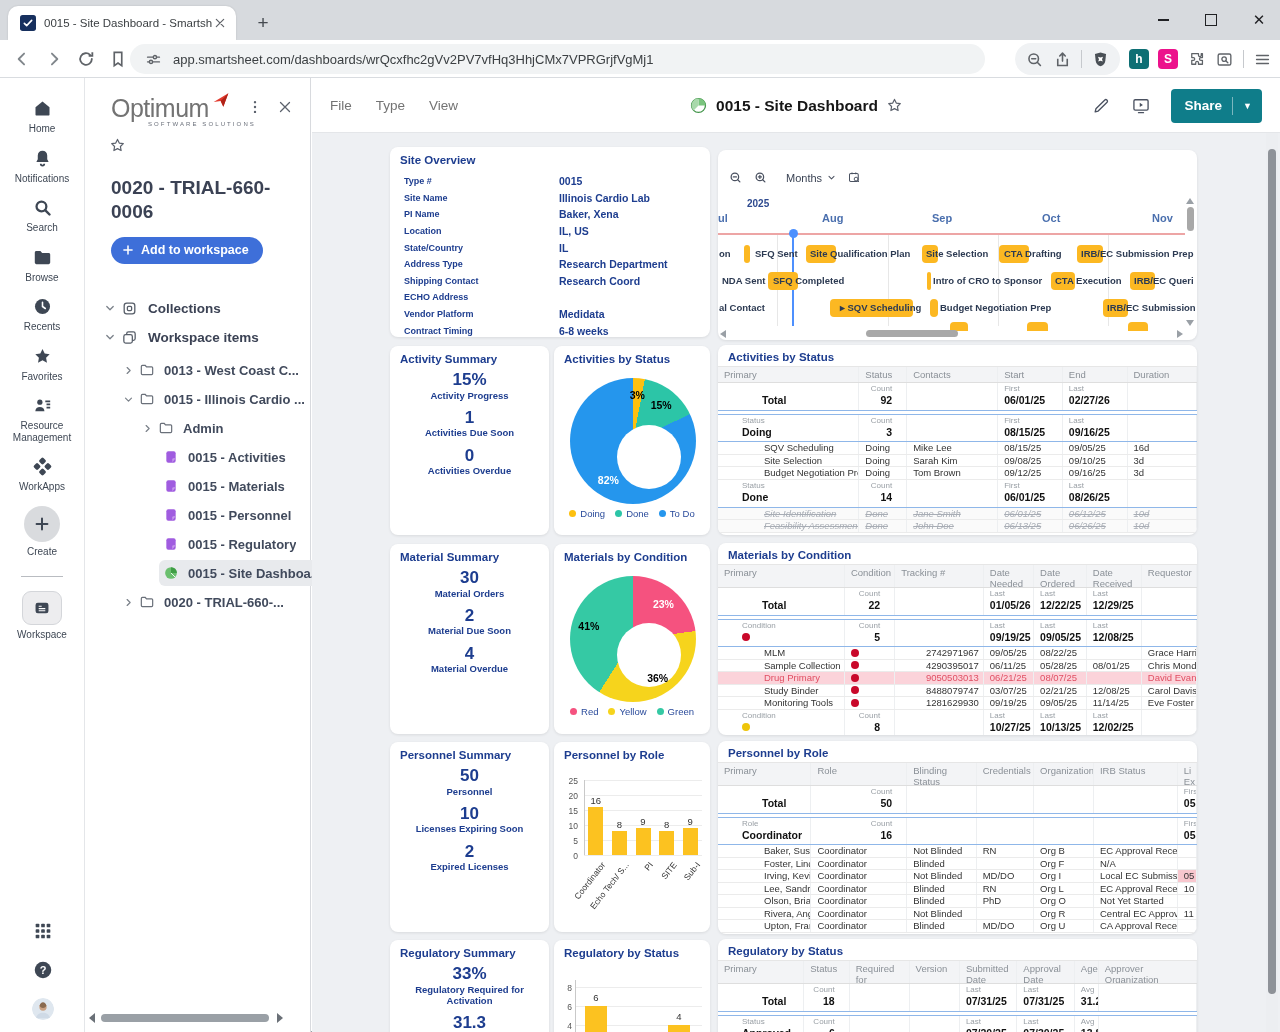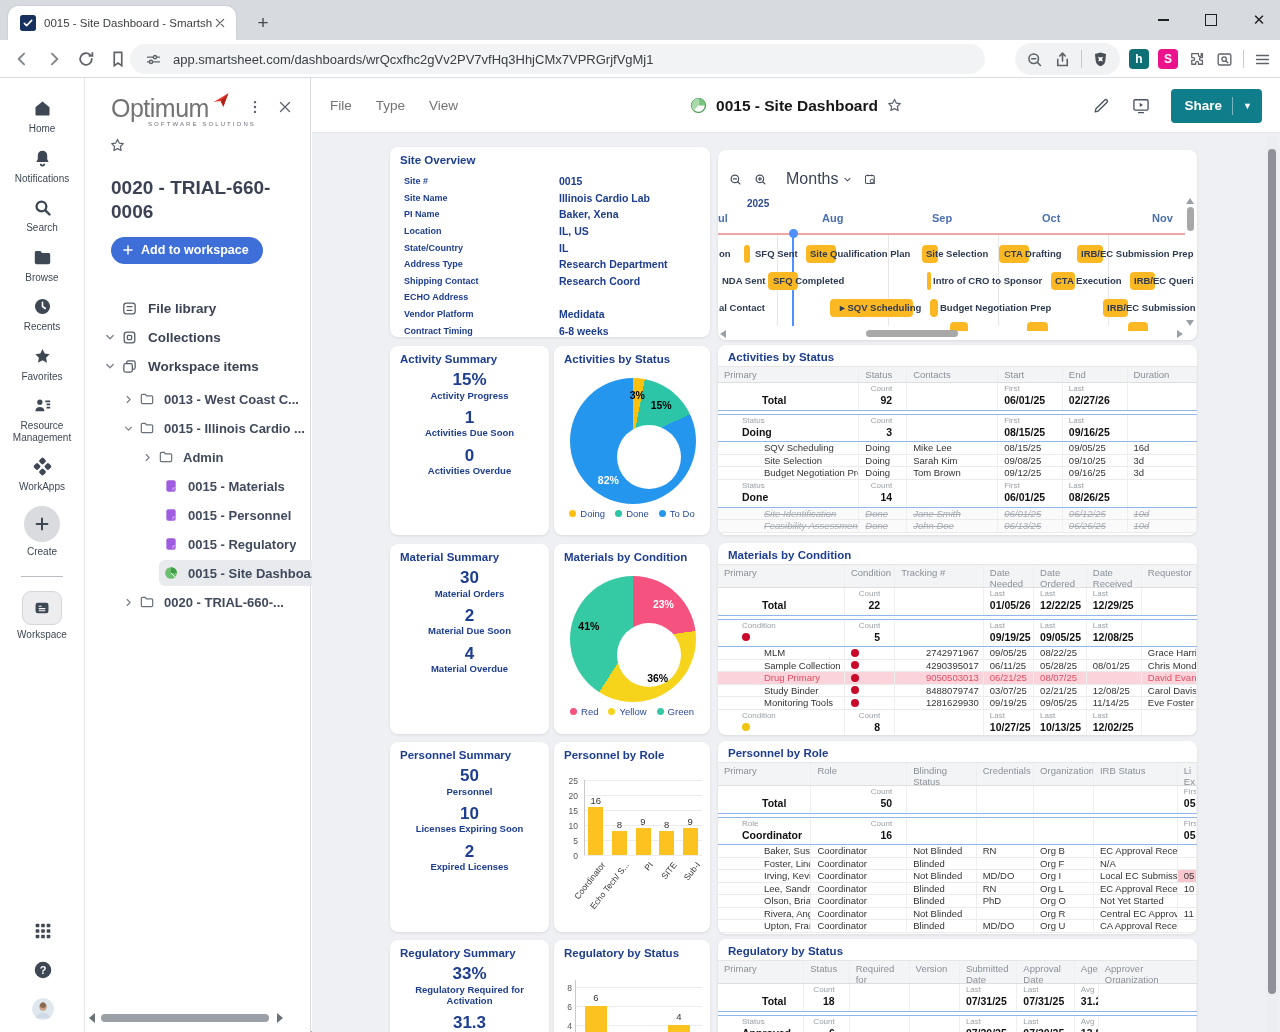--- a/index.html
+++ b/index.html
@@ -132,21 +132,21 @@
   .bc-tick { position:absolute; font-size:8.5px; color:#555; text-align:right; width:20px; }
   .bc-grid { position:absolute; height:1px; background:#ececec; }
   .bc-axis { position:absolute; width:1px; background:#c9c9c9; }
   .bc-bar { position:absolute; background:#fcc220; }
   .bc-val { position:absolute; font-size:9.5px; color:#333; transform:translateX(-50%); }
   .bc-xlab { position:absolute; font-size:8.5px; color:#333; white-space:nowrap; transform:rotate(-52deg); transform-origin:top right; }
 
   
   .g-tool { position:absolute; left:10px; top:20px; display:flex; align-items:center; gap:10px; }
   .g-tool .ic { width:15px; height:15px; color:#4a5160; }
-  .g-range { font-size:16px; color:#3a4354; display:flex; align-items:center; gap:4px;padding-left:8px; }
+  .g-range { font-size:11px; color:#3a4354; display:flex; align-items:center; gap:4px;padding-left:8px; }
   .g-year { position:absolute; font-size:10px; font-weight:700; color:#2e4a8f; }
   .g-month { position:absolute; top:62px; font-size:11px; font-weight:600; color:#4a6fae; }
   .g-redline { position:absolute; left:0; right:12px; top:83px; height:1.5px; background:#eda5a5; }
   .g-grid { position:absolute; top:85px; bottom:14px; width:1px; background:#e7e7e7; }
   .g-today { position:absolute; top:85px; bottom:14px; width:2px; background:#4d90fe; }
   .g-dot { position:absolute; width:9px; height:9px; border-radius:50%; background:#4d90fe; }
   .g-bar { position:absolute; height:18px; background:#fcb822; border-radius:4px; }
   .g-bar.partial { height:9px; border-radius:4px 4px 0 0; }
   .g-lab { position:absolute; font-size:9.5px; font-weight:600; color:#2c3a52; white-space:nowrap; line-height:18px; }
   .g-hsb { position:absolute; left:2px; bottom:2px; right:14px; height:9px; display:flex; align-items:center; }
@@ -443,30 +443,20 @@
     <button class="add-btn">
       <span class="ic">
           <svg viewBox="0 0 24 24">
             <path d="M12 5v14M5 12h14" stroke="currentColor" stroke-width="2.6" stroke-linecap="round"></path>
           </svg>
         </span>
       <span>Add to workspace</span>
     </button>
     <div id="panel-items">
         <div class="p-item">
-          <span class="nochev"></span>
-          <span class="ic obj">
-            <svg viewBox="0 0 24 24">
-              <rect x="4" y="4.5" width="16" height="15" rx="3.4" fill="none" stroke="currentColor" stroke-width="1.8"></rect>
-              <path d="M8.5 9.5h7M8.5 14.5h7" stroke="currentColor" stroke-width="1.8" stroke-linecap="round"></path>
-            </svg>
-          </span>
-          <span class="p-label">File library</span>
-        </div>
-        <div class="p-item">
           <span class="chev ic">
             <svg viewBox="0 0 24 24">
               <path d="m6.5 9.5 5.5 5.5 5.5-5.5" fill="none" stroke="currentColor" stroke-width="2.2" stroke-linecap="round" stroke-linejoin="round"></path>
             </svg>
           </span>
           <span class="ic obj">
             <svg viewBox="0 0 24 24">
               <rect x="4.5" y="4.5" width="15" height="15" rx="3.6" fill="none" stroke="currentColor" stroke-width="1.8"></rect>
               <rect x="9" y="9" width="6" height="6" rx="1.6" fill="none" stroke="currentColor" stroke-width="1.8"></rect>
             </svg>
@@ -525,20 +515,31 @@
               <path d="m9.5 6.5 5.5 5.5-5.5 5.5" fill="none" stroke="currentColor" stroke-width="2.2" stroke-linecap="round" stroke-linejoin="round"></path>
             </svg>
           </span>
           <span class="t-inner">
             <span class="ic obj">
               <svg viewBox="0 0 24 24">
                 <path d="M3.5 6.8c0-.9.7-1.6 1.6-1.6h4.3l1.9 2h7.6c.9 0 1.6.7 1.6 1.6v8.4c0 .9-.7 1.6-1.6 1.6H5.1c-.9 0-1.6-.7-1.6-1.6Z" fill="none" stroke="currentColor" stroke-width="1.8"></path>
               </svg>
             </span>
             <span class="t-label">Admin</span>
+          </span>
+        </div>
+        <div class="t-row" style="padding-left:74px">
+          <span class="t-inner">
+            <span class="ic obj">
+              <svg viewBox="0 0 24 24">
+                <rect x="5" y="3.5" width="14" height="17" rx="3" fill="#a05ce0"></rect>
+                <path d="M19 14h-3.5a1.5 1.5 0 0 0-1.5 1.5V20" fill="#c79aec"></path>
+              </svg>
+            </span>
+            <span class="t-label">0015 - Activities</span>
           </span>
         </div>
         <div class="t-row" style="padding-left:74px">
           <span class="t-inner">
             <span class="ic obj">
               <svg viewBox="0 0 24 24">
                 <rect x="5" y="3.5" width="14" height="17" rx="3" fill="#a05ce0"></rect>
                 <path d="M19 14h-3.5a1.5 1.5 0 0 0-1.5 1.5V20" fill="#c79aec"></path>
               </svg>
             </span>
@@ -643,21 +644,21 @@
           <span class="share-caret">▼</span>
         </div>
       </div>
     </div>
 
     <div class="dash">
       <div class="card c-site" id="w_site">
           <div class="w-title">Site Overview</div>
           <div class="so-rows">
             <div class="so-row">
-              <span class="so-lab">Site #</span>
+              <span class="so-lab">Type #</span>
               <span class="so-val">0015</span>
             </div>
             <div class="so-row">
               <span class="so-lab">Site Name</span>
               <span class="so-val">Illinois Cardio Lab</span>
             </div>
             <div class="so-row">
               <span class="so-lab">PI Name</span>
               <span class="so-val">Baker, Xena</span>
             </div>

